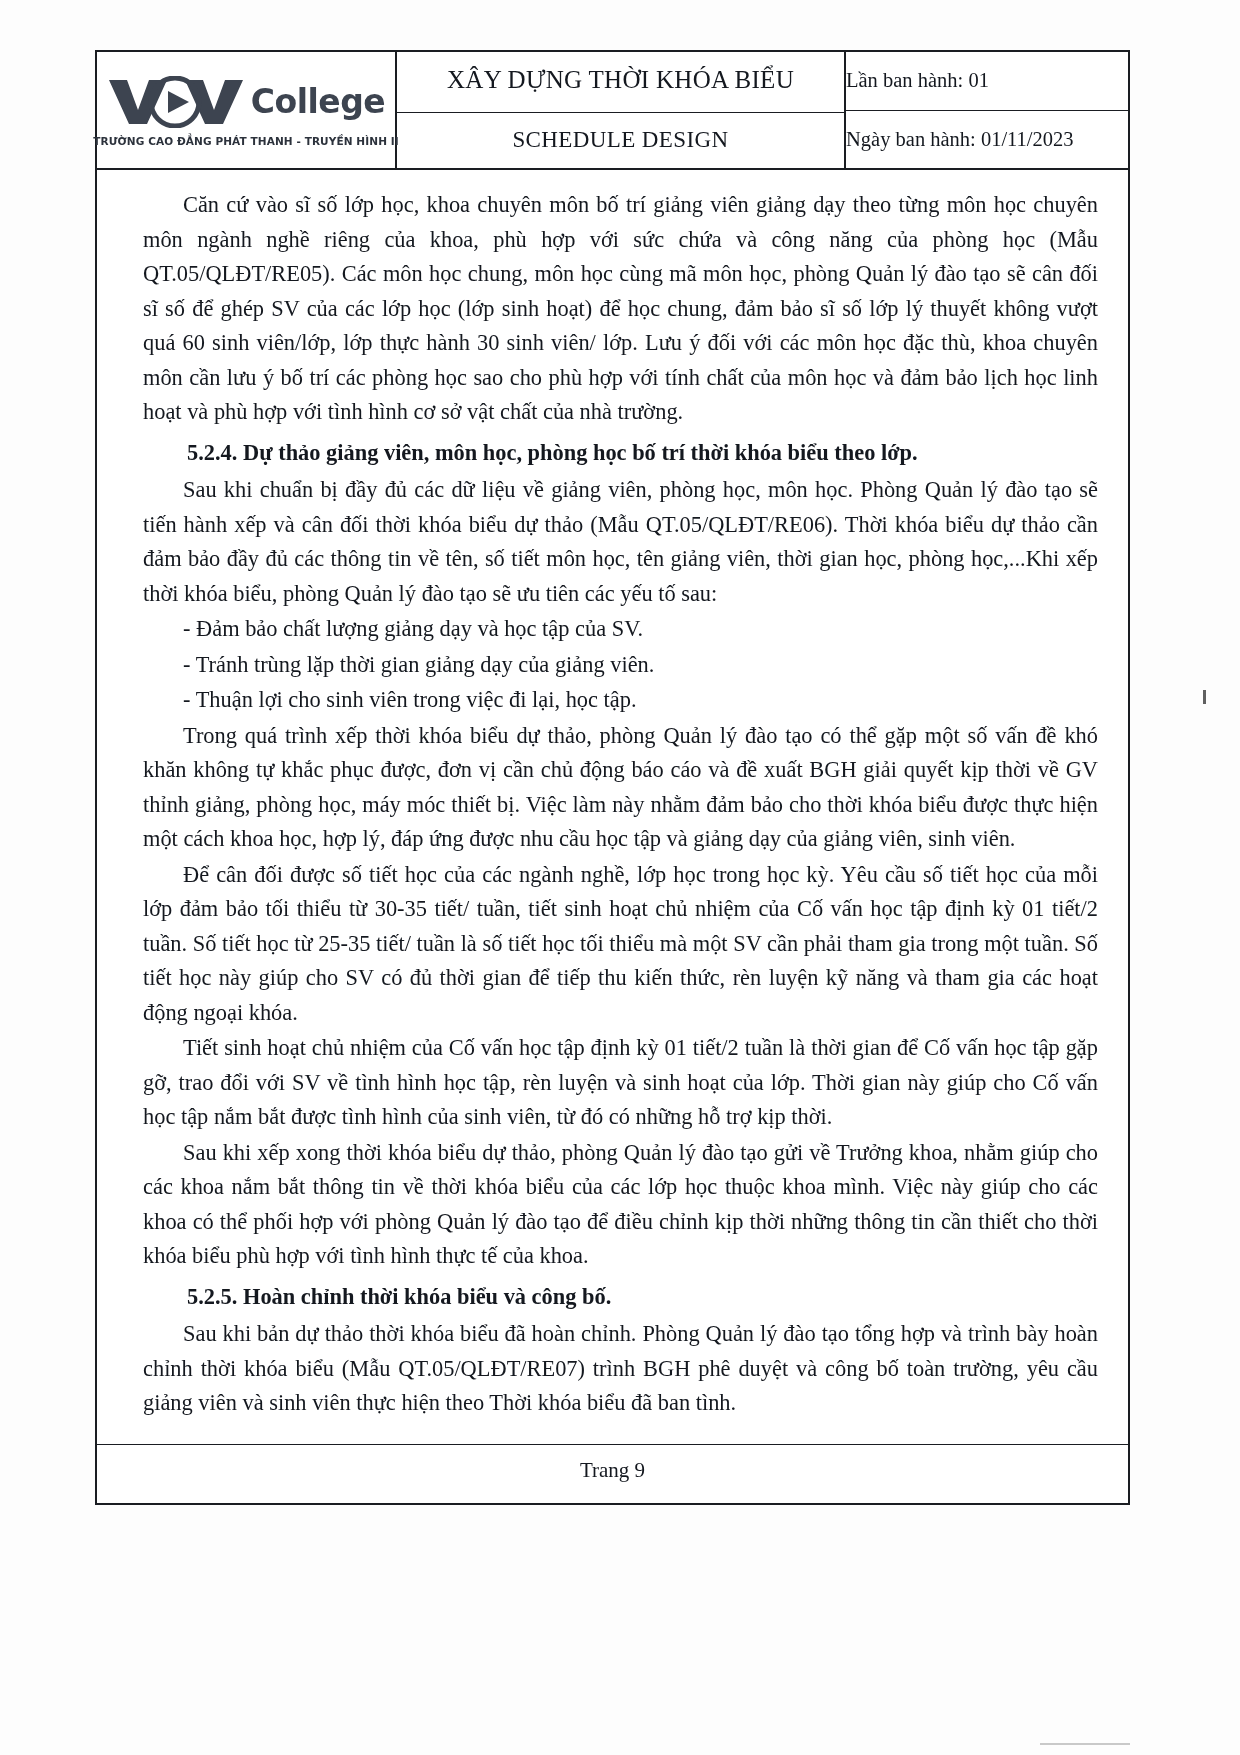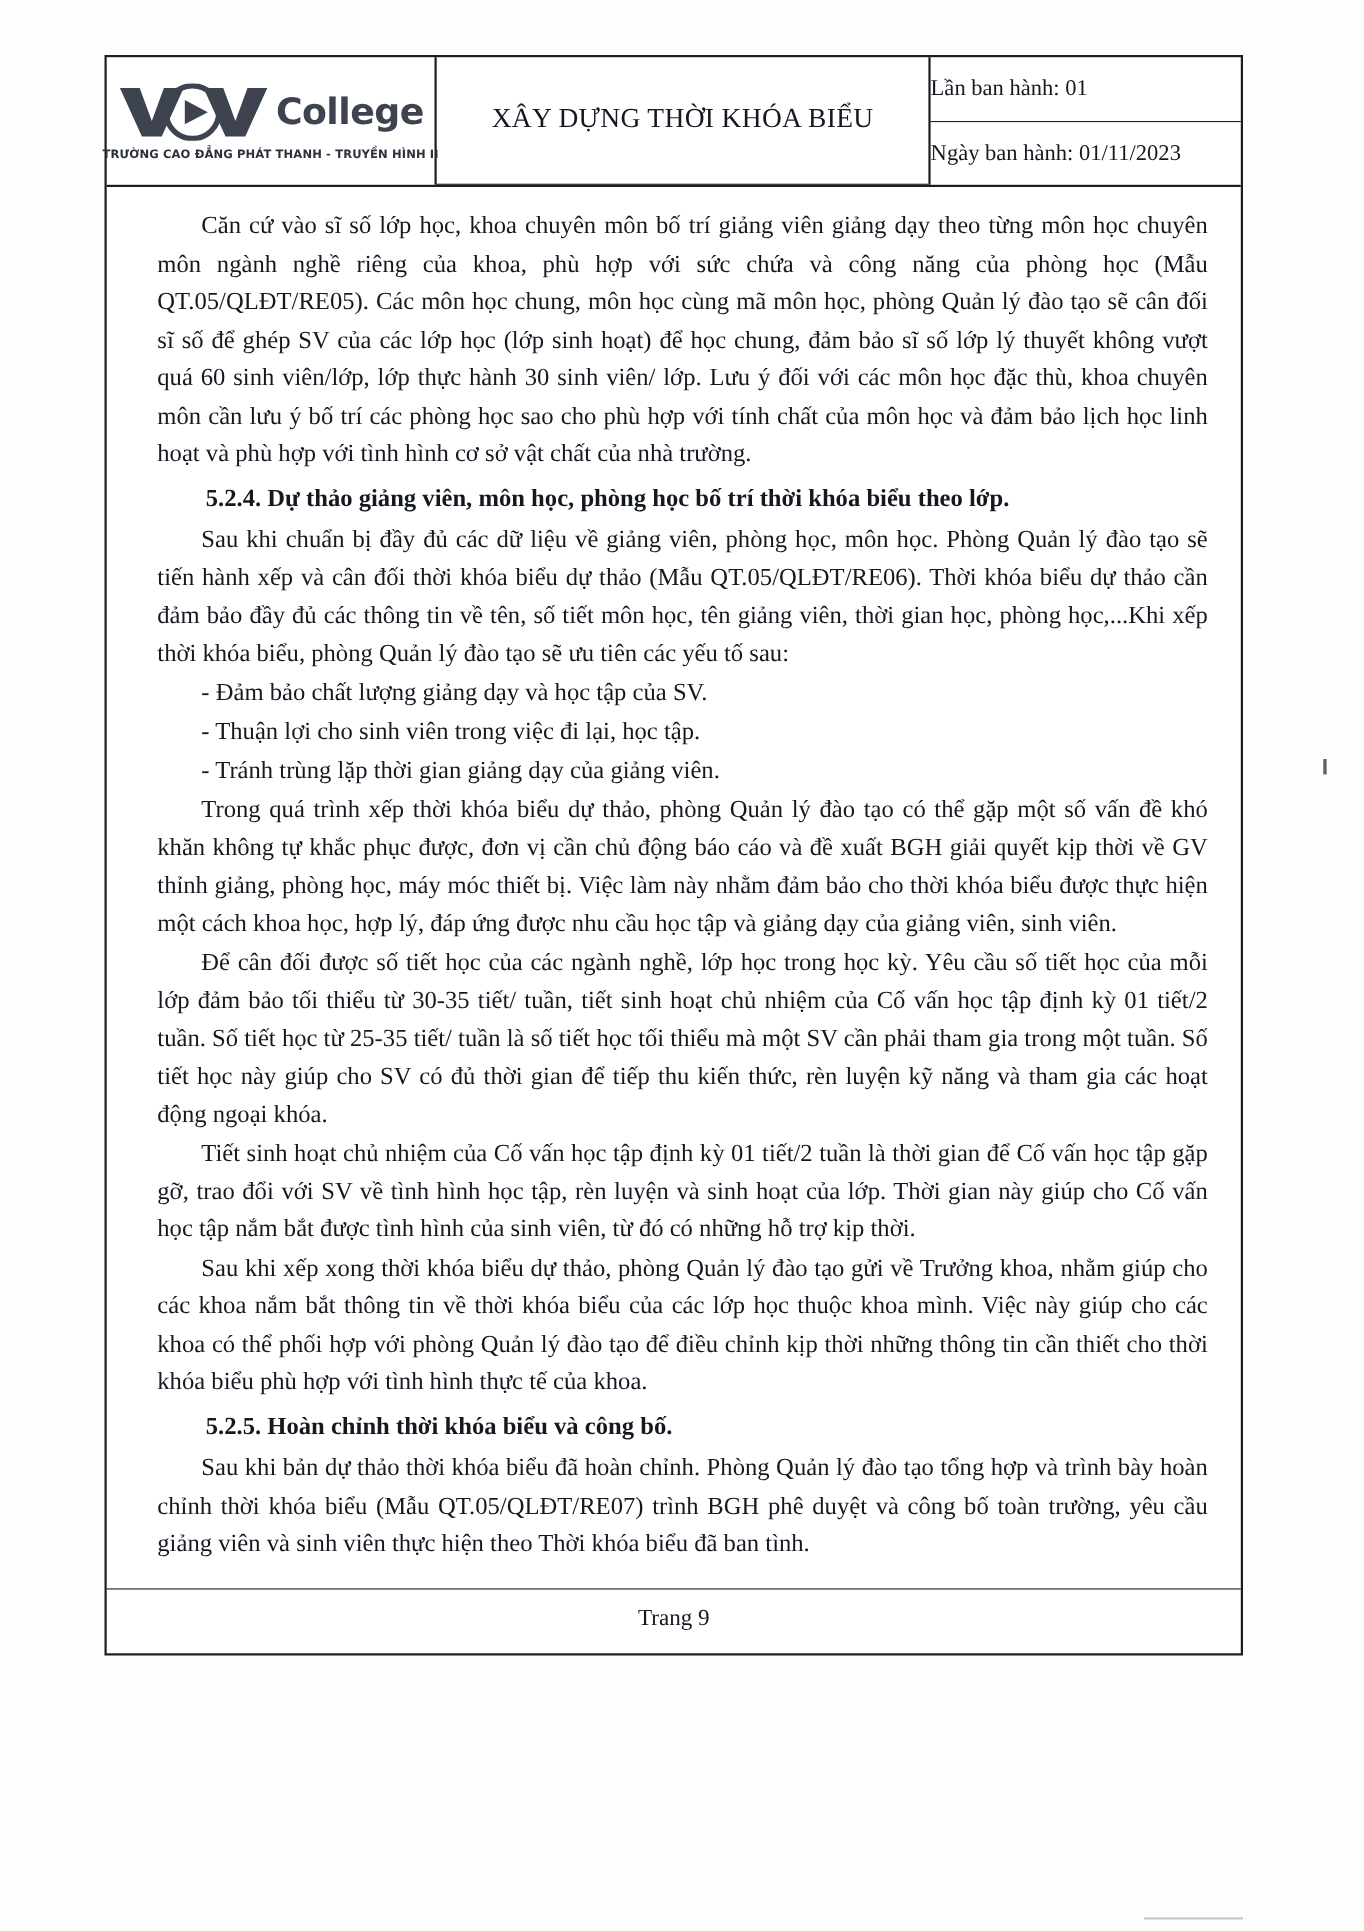--- a/index.html
+++ b/index.html
@@ -191,36 +191,37 @@
               <path d="M61 15 L82 26 L61 37 Z" fill="#3d4450"></path>
             </svg>
           </span>
           <span class="logo-text">College</span>
         </div>
         <div class="logo-sub">TRƯỜNG CAO ĐẲNG PHÁT THANH - TRUYỀN HÌNH II</div>
       </div>
 
       <div class="hdr-title">
         <div class="hdr-title-main">XÂY DỰNG THỜI KHÓA BIỂU</div>
+        <div class="hdr-title-sub">SCHEDULE DESIGN</div>
       </div>
 
       <div class="hdr-meta">
         <div class="hdr-meta-row top">Lần ban hành: 01</div>
         <div class="hdr-meta-row">Ngày ban hành: 01/11/2023</div>
       </div>
 
     </div>
 
     <div class="content">
       <p>Căn cứ vào sĩ số lớp học, khoa chuyên môn bố trí giảng viên giảng dạy theo từng môn học chuyên môn ngành nghề riêng của khoa, phù hợp với sức chứa và công năng của phòng học (Mẫu QT.05/QLĐT/RE05). Các môn học chung, môn học cùng mã môn học, phòng Quản lý đào tạo sẽ cân đối sĩ số để ghép SV của các lớp học (lớp sinh hoạt) để học chung, đảm bảo sĩ số lớp lý thuyết không vượt quá 60 sinh viên/lớp, lớp thực hành 30 sinh viên/ lớp. Lưu ý đối với các môn học đặc thù, khoa chuyên môn cần lưu ý bố trí các phòng học sao cho phù hợp với tính chất của môn học và đảm bảo lịch học linh hoạt và phù hợp với tình hình cơ sở vật chất của nhà trường.</p>
       <h3>5.2.4. Dự thảo giảng viên, môn học, phòng học bố trí thời khóa biểu theo lớp.</h3>
       <p>Sau khi chuẩn bị đầy đủ các dữ liệu về giảng viên, phòng học, môn học. Phòng Quản lý đào tạo sẽ tiến hành xếp và cân đối thời khóa biểu dự thảo (Mẫu QT.05/QLĐT/RE06). Thời khóa biểu dự thảo cần đảm bảo đầy đủ các thông tin về tên, số tiết môn học, tên giảng viên, thời gian học, phòng học,...Khi xếp thời khóa biểu, phòng Quản lý đào tạo sẽ ưu tiên các yếu tố sau:</p>
       <p class="dash">- Đảm bảo chất lượng giảng dạy và học tập của SV.</p>
+      <p class="dash">- Tránh trùng lặp thời gian giảng dạy của giảng viên.</p>
       <p class="dash">- Thuận lợi cho sinh viên trong việc đi lại, học tập.</p>
-      <p class="dash">- Tránh trùng lặp thời gian giảng dạy của giảng viên.</p>
       <p>Trong quá trình xếp thời khóa biểu dự thảo, phòng Quản lý đào tạo có thể gặp một số vấn đề khó khăn không tự khắc phục được, đơn vị cần chủ động báo cáo và đề xuất BGH giải quyết kịp thời về GV thỉnh giảng, phòng học, máy móc thiết bị. Việc làm này nhằm đảm bảo cho thời khóa biểu được thực hiện một cách khoa học, hợp lý, đáp ứng được nhu cầu học tập và giảng dạy của giảng viên, sinh viên.</p>
       <p>Để cân đối được số tiết học của các ngành nghề, lớp học trong học kỳ. Yêu cầu số tiết học của mỗi lớp đảm bảo tối thiểu từ 30-35 tiết/ tuần, tiết sinh hoạt chủ nhiệm của Cố vấn học tập định kỳ 01 tiết/2 tuần. Số tiết học từ 25-35 tiết/ tuần là số tiết học tối thiểu mà một SV cần phải tham gia trong một tuần. Số tiết học này giúp cho SV có đủ thời gian để tiếp thu kiến thức, rèn luyện kỹ năng và tham gia các hoạt động ngoại khóa.</p>
       <p>Tiết sinh hoạt chủ nhiệm của Cố vấn học tập định kỳ 01 tiết/2 tuần là thời gian để Cố vấn học tập gặp gỡ, trao đổi với SV về tình hình học tập, rèn luyện và sinh hoạt của lớp. Thời gian này giúp cho Cố vấn học tập nắm bắt được tình hình của sinh viên, từ đó có những hỗ trợ kịp thời.</p>
       <p>Sau khi xếp xong thời khóa biểu dự thảo, phòng Quản lý đào tạo gửi về Trưởng khoa, nhằm giúp cho các khoa nắm bắt thông tin về thời khóa biểu của các lớp học thuộc khoa mình. Việc này giúp cho các khoa có thể phối hợp với phòng Quản lý đào tạo để điều chỉnh kịp thời những thông tin cần thiết cho thời khóa biểu phù hợp với tình hình thực tế của khoa.</p>
       <h3>5.2.5. Hoàn chỉnh thời khóa biểu và công bố.</h3>
       <p>Sau khi bản dự thảo thời khóa biểu đã hoàn chỉnh. Phòng Quản lý đào tạo tổng hợp và trình bày hoàn chỉnh thời khóa biểu (Mẫu QT.05/QLĐT/RE07) trình BGH phê duyệt và công bố toàn trường, yêu cầu giảng viên và sinh viên thực hiện theo Thời khóa biểu đã ban tình.</p>
     </div>
 
     <div class="footer-line"></div>
     <div class="footer">Trang 9</div>

